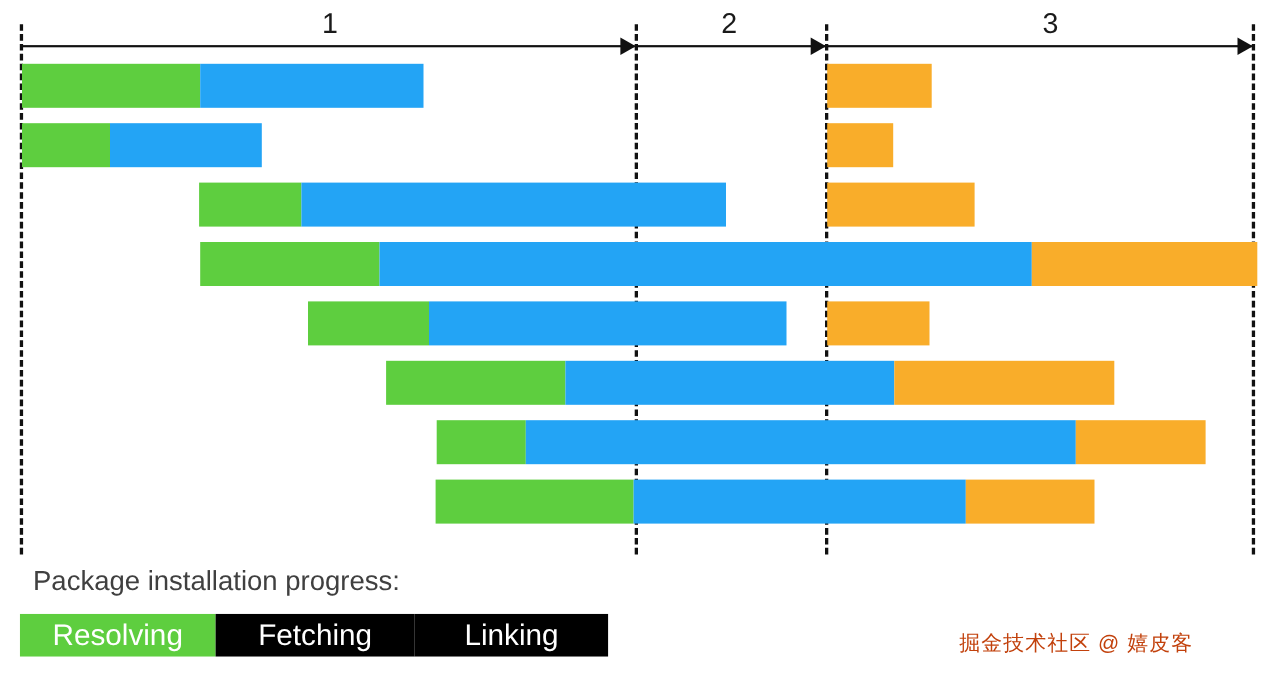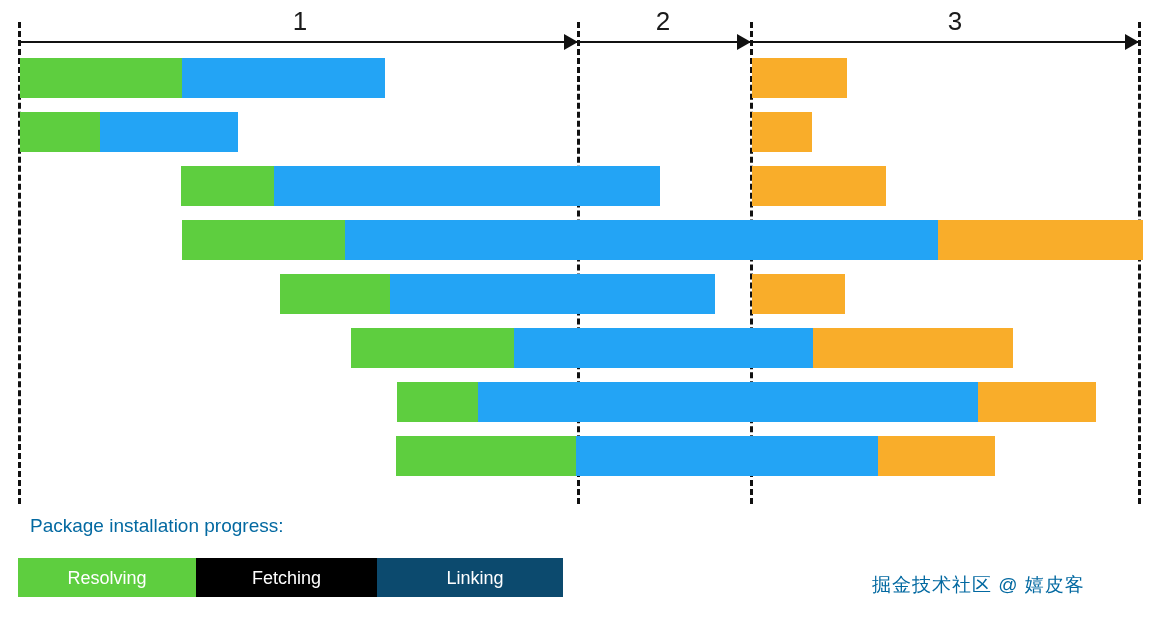--- a/index.html
+++ b/index.html
@@ -63,49 +63,49 @@
     top: 0;
     height: 40px;
   }
   .seg-resolving { background: #5ECE3F; }
   .seg-fetching  { background: #23A4F5; }
   .seg-linking   { background: #F9AD2A; }
 
   
   .legend-caption {
     position: absolute;
-    font-size: 19px;
-    color: #0369a1;
+    font-size: 25px;
+    color: #404040;
     line-height: 1;
     white-space: nowrap;
   }
   .legend-bar {
     position: absolute;
     display: flex;
     height: 39px;
     overflow: hidden;
   }
   .legend-cell {
     display: flex;
     align-items: center;
     justify-content: center;
     color: #ffffff;
-    font-size: 18px;
+    font-size: 27px;
     line-height: 1;
     white-space: nowrap;
   }
   .legend-cell.resolving { background: #5ECE3F; }
   .legend-cell.fetching  { background: #000000; }
-  .legend-cell.linking   { background: #0c4a6e; padding-left: 10px; }
+  .legend-cell.linking   { background: #000000; }
 
   
   .watermark {
     position: absolute;
     font-size: 19px;
-    color: #0369a1;
+    color: #c2410c;
     letter-spacing: 1px;
     white-space: nowrap;
   }
 </style>
 </head>
 <body>
 
 <div id="root">
 
   <div id="phase-labels">

